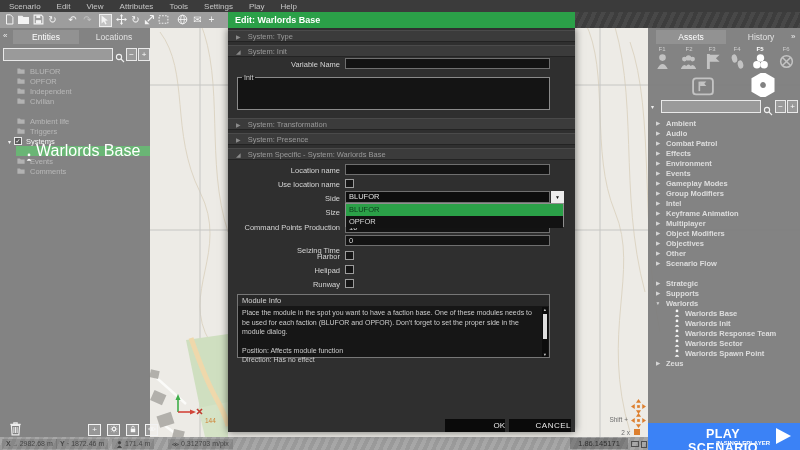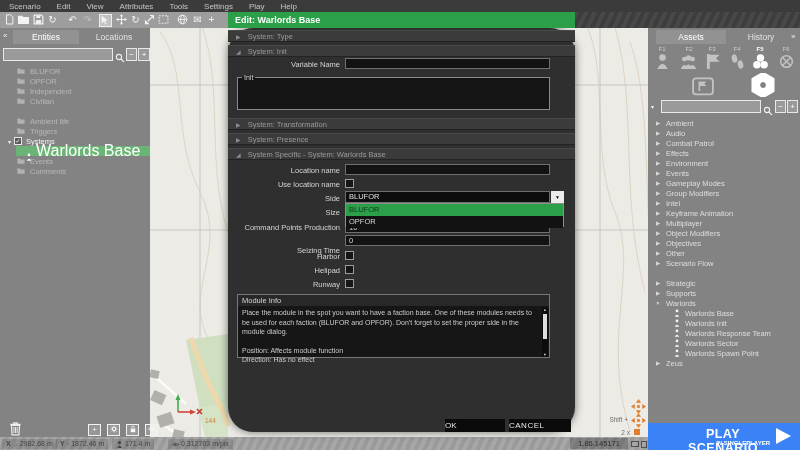--- a/index.html
+++ b/index.html
@@ -38,51 +38,51 @@
   .lrow.faint { opacity:.45; }
   .lrow .fold { width:10px; height:8px; margin:0 4px 0 16px; color:#ececec; }
   .lrow .fold svg, .ric svg { width:100%; height:100%; fill:currentColor; }
   .twist { font-size:6px; width:9px; text-align:center; color:#f0f0f0; }
   .syscbx { width:8px; height:8px; border:1px solid #e8e8e8; background:rgba(40,40,40,.45); font-size:6px; line-height:7px; text-align:center; color:#fff; margin-right:4px; }
   .selbar { position:absolute; left:16px; width:134px; height:10px; background:rgba(104,186,116,.92); display:flex; align-items:center; }
   .ric { width:8px; height:8px; margin:0 3px 0 9px; color:#fdfdfd; }
 
   .rrow { position:absolute; left:0; width:152px; height:10px; display:flex; align-items:center; font-size:7.5px; color:rgba(243,243,243,.8); }
   .rrow .tw { font-size:5.5px; width:8px; margin-left:6px; text-align:center; color:rgba(240,240,240,.75); }
-  .rrow .lbl { margin-left:4px; }
+  .rrow .lbl { margin-left:4px;font-weight:bold; }
   .rrow .chic { width:8px; height:8px; margin-left:25px; color:#f6f6f6; }
   .rrow .chic svg { width:100%; height:100%; fill:currentColor; }
 
   .fkey { position:absolute; font-size:6px; color:#cdcdcd; text-align:center; width:18px; }
   .fico { position:absolute; width:15px; height:15px; color:#c3c3c3; }
   .fico svg { width:100%; height:100%; fill:currentColor; stroke:currentColor; }
   .fico.on, .fkey.on { color:#fff; font-weight:bold; }
 
   
-  .dialog { position:absolute; left:228px; top:28px; width:347px; height:404px; background:#2f2f2f; box-shadow:0 0 8px rgba(0,0,0,.55); z-index:25;border-radius:25px; }
+  .dialog { position:absolute; left:228px; top:28px; width:347px; height:404px; background:#2f2f2f; box-shadow:0 0 8px rgba(0,0,0,.55); z-index:25; }
   .shdr { position:absolute; left:0; width:347px; height:12px; background:#3b3b3b; border-top:1px solid #4a4a4a; border-bottom:1px solid #232323; color:#999; font-size:7.5px; display:flex; align-items:center; padding-left:8px; }
   .shdr .arr { font-size:6px; margin-right:7px; color:#8a8a8a; }
   .flab { position:absolute; left:0; width:112px; text-align:right; font-size:7.5px; color:#d4d4d4; line-height:11px; }
   .finp { position:absolute; left:117px; width:205px; height:11px; background:#131313; border:1px solid #6f6f6f; color:#d9d9d9; font-size:7.5px; line-height:9px; padding:0 3px; }
   .cbx { position:absolute; left:117px; width:9px; height:9px; background:#161616; border:1px solid #9c9c9c; }
   .combo { position:absolute; left:117px; width:205px; height:12px; background:#0d0d0d; border:1px solid #6f6f6f; color:#e2e2e2; font-size:7.5px; line-height:10px; padding:0 3px; }
   .combobtn { position:absolute; left:323px; width:13px; height:12px; background:#ececec; color:#111; font-size:5px; text-align:center; line-height:12px; }
   .ddlist { position:absolute; left:117px; top:175px; width:219px; height:24px; border:1px solid #8f8f8f; z-index:6; }
   .ddopt { height:12px; font-size:7.5px; line-height:12px; padding-left:3px; }
   .ddopt.hl { background:#2ba048; color:#0e3a1d; }
   .ddopt.dk { background:#121212; color:#d8d8d8; }
   .modbox { position:absolute; left:9px; top:266px; width:313px; height:64px; border:1px solid #777; background:#161616; }
   .modhdr { height:11px; background:#282828; color:#d2d2d2; font-size:7.5px; line-height:11px; padding-left:4px; }
   .modtxt { padding:2px 12px 0 4px; color:#cbcbcb; font-size:7px; line-height:9.5px; }
   .modtxt p { margin-bottom:9px; }
   .modtxt p + p { margin-bottom:0; }
   .mtrack { position:absolute; right:1px; top:12px; width:6px; height:50px; background:#0c0c0c; }
   .mthumb { position:absolute; left:1px; top:7px; width:4px; height:25px; background:#dedede; }
   .marr { position:absolute; left:0; width:6px; font-size:4.5px; color:#cfcfcf; text-align:center; }
-  .dbtn { position:absolute; top:391px; height:13px; background:#0a0a0a; color:#e9e9e9; font-size:8px; text-align:left; line-height:13px; }
+  .dbtn { position:absolute; top:391px; height:13px; background:#0a0a0a; color:#e9e9e9; font-size:8px; text-align:right; line-height:13px; }
 
   fieldset.initset { position:absolute; left:9px; top:46px; width:313px; height:36px; background:#141414; border:1px solid #8a8a8a; padding:0; }
   fieldset.initset legend { font-size:7px; color:#d0d0d0; margin-left:4px; padding:0 2px; }
 
   
   .statusbar { position:absolute; left:0; top:437px; width:648px; height:13px;
     background:repeating-linear-gradient(115deg,#a7a7a7 0 4px,#9a9a9a 4px 8px); z-index:22; }
   .chip { position:absolute; top:2px; height:10px; background:rgba(70,70,70,.22); color:#454545; font-size:7px; line-height:10px; padding:0 4px; display:flex; align-items:center; gap:2px; white-space:nowrap; }
   .chip .ax { font-size:5px; }
   .chip svg { width:7px; height:7px; fill:#3f3f3f; stroke:#3f3f3f; }

